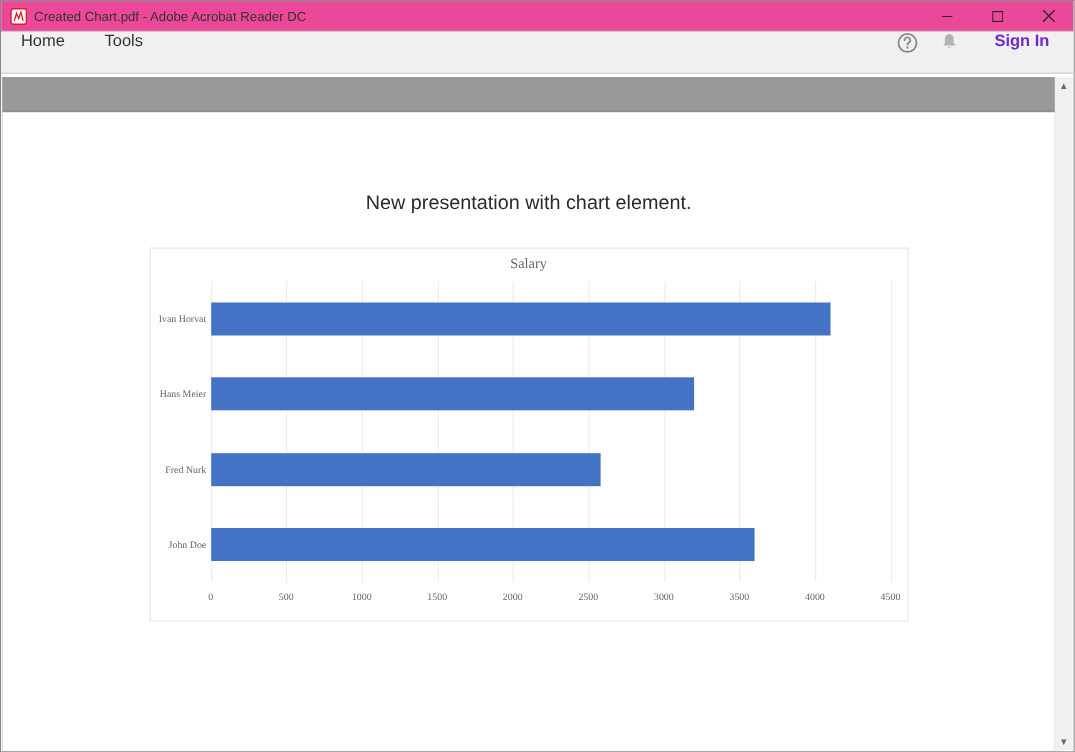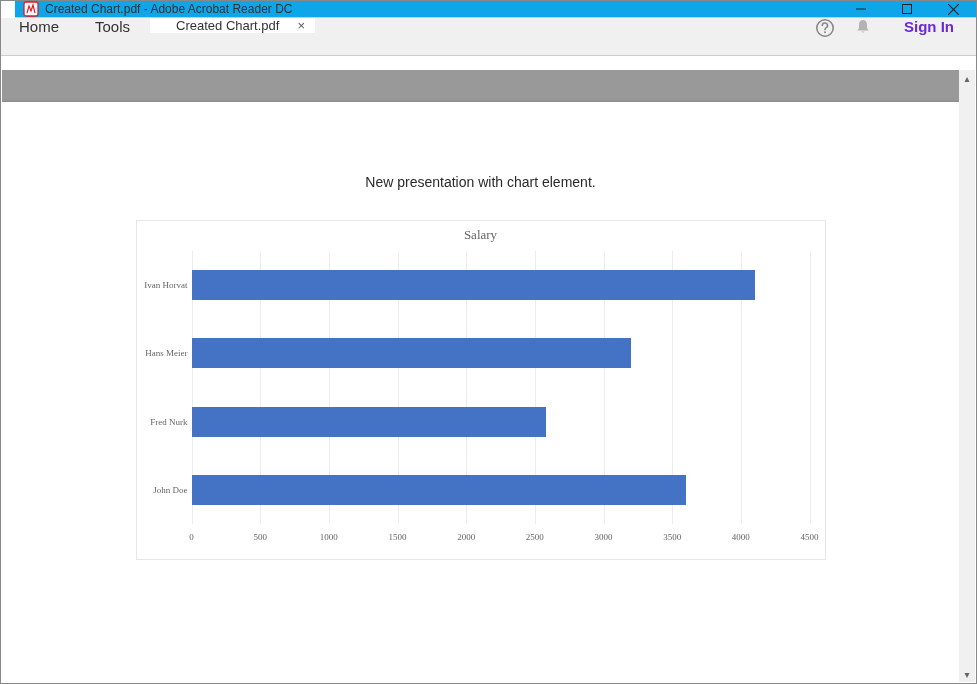--- a/index.html
+++ b/index.html
@@ -1,18 +1,18 @@
 <!DOCTYPE html>
 <html><head>
   <meta charset="utf-8">
   <style>
     * { box-sizing: border-box; margin: 0; padding: 0; }
     body { font-family: "Segoe UI", Arial, sans-serif; background: #fff; width: 977px; height: 684px; overflow: hidden; border: 1px solid #888; position: relative; }
     
-    .titlebar { height: 17px; display: flex; align-items: center; background: #0ea5e9; border-bottom: 1px solid #ccc; margin-left: 14px; }
+    .titlebar { height: 28px; display: flex; align-items: center; background: #ec4899; border-bottom: 1px solid #ccc; }
     .titlebar-icon { width: 16px; height: 16px; margin: 0 6px 0 8px; }
     .titlebar-text { font-size: 12px; color: #333; flex: 1; }
     .winbtns { display: flex; }
     .winbtn { width: 46px; height: 30px; display: flex; align-items: center; justify-content: center; }
     .winbtn svg { display: block; }
     
     .toolbar { height: 38px; background: #f0f0f0; display: flex; align-items: flex-start; border-bottom: 1px solid #ccc; }
     .toolbar-link { padding: 0 18px; display: flex; align-items: center; font-size: 15px; color: #333; }
     .tab { background: #fff; display: flex; align-items: center; padding: 0 10px 0 26px; font-size: 13px; color: #333; margin-left: 2px; position: relative; }
     .tab-close { margin-left: 18px; font-size: 13px; color: #555; }
@@ -22,21 +22,21 @@
     
     .viewport { position: absolute; top: 69px; left: 1px; right: 1px; bottom: 1px; display: flex; }
     .doc-area { flex: 1; background: #999; overflow: hidden; position: relative; }
     .vscroll { width: 16px; background: #f0f0f0; position: relative; }
     .vscroll-arrow { position: absolute; left: 0; right: 0; height: 16px; display: flex; align-items: center; justify-content: center; color: #666; font-size: 10px; }
     .vscroll-arrow.up { top: 0; }
     .vscroll-arrow.down { bottom: 0; }
 
     .page { position: absolute; left: 0; right: 0; top: 32px; background: #fff; height: 720px; box-shadow: 0 1px 4px rgba(0,0,0,0.3); }
 
-    .page-title { text-align: center; font-size: 14px; color: #2a2a2a; margin-top: 72px; font-weight: 400; }
+    .page-title { text-align: center; font-size: 18px; color: #2a2a2a; margin-top: 72px; font-weight: 400; }
 
     .chart-container { margin: 30px auto 0; width: 690px; height: 340px; border: 1px solid #e6e6e6; background: #fff; position: relative; font-family: Liberation Serif, serif; }
     .chart-title { text-align: center; font-size: 13px; color: #666; padding-top: 6px; }
     .plot { position: absolute; left: 55px; top: 30px; right: 15px; bottom: 35px; }
     .gridline { position: absolute; top: 0; bottom: 0; width: 1px; background: #ececec; }
     .bar-row { position: absolute; left: 0; right: 0; height: 30px; }
     .bar { position: absolute; top: 0; bottom: 0; left: 0; background: #4472c4; }
     .cat-label { position: absolute; left: -56px; width: 52px; text-align: right; font-size: 9px; color: #666; top: 50%; transform: translateY(-50%); }
     .x-tick { position: absolute; bottom: -18px; font-size: 9px; color: #666; transform: translateX(-50%); }
   </style>
@@ -67,24 +67,20 @@
           <line x1="0" y1="0" x2="11" y2="11" stroke="#222" stroke-width="1.2"></line>
           <line x1="11" y1="0" x2="0" y2="11" stroke="#222" stroke-width="1.2"></line>
         </svg>
       </div>
   </div>
 </div>
 
 <div class="toolbar">
   <div class="toolbar-link">Home</div>
   <div class="toolbar-link">Tools</div>
-  <div class="tab">
-    <span>Created Chart.pdf</span>
-    <span class="tab-close">×</span>
-  </div>
   <div class="toolbar-spacer"></div>
   <div class="toolbar-icon">
     <svg width="20" height="20" viewBox="0 0 20 20">
         <circle cx="10" cy="10" r="8.2" fill="none" stroke="#888" stroke-width="1.6"></circle>
         <path d="M7.3 7.5a2.6 2.6 0 1 1 3.7 2.4c-.8.4-1 .9-1 1.7" fill="none" stroke="#888" stroke-width="1.6" stroke-linecap="round"></path>
         <circle cx="10" cy="14.3" r="1" fill="#888"></circle>
       </svg>
   </div>
   <div class="toolbar-icon">
     <svg width="18" height="18" viewBox="0 0 18 18">

